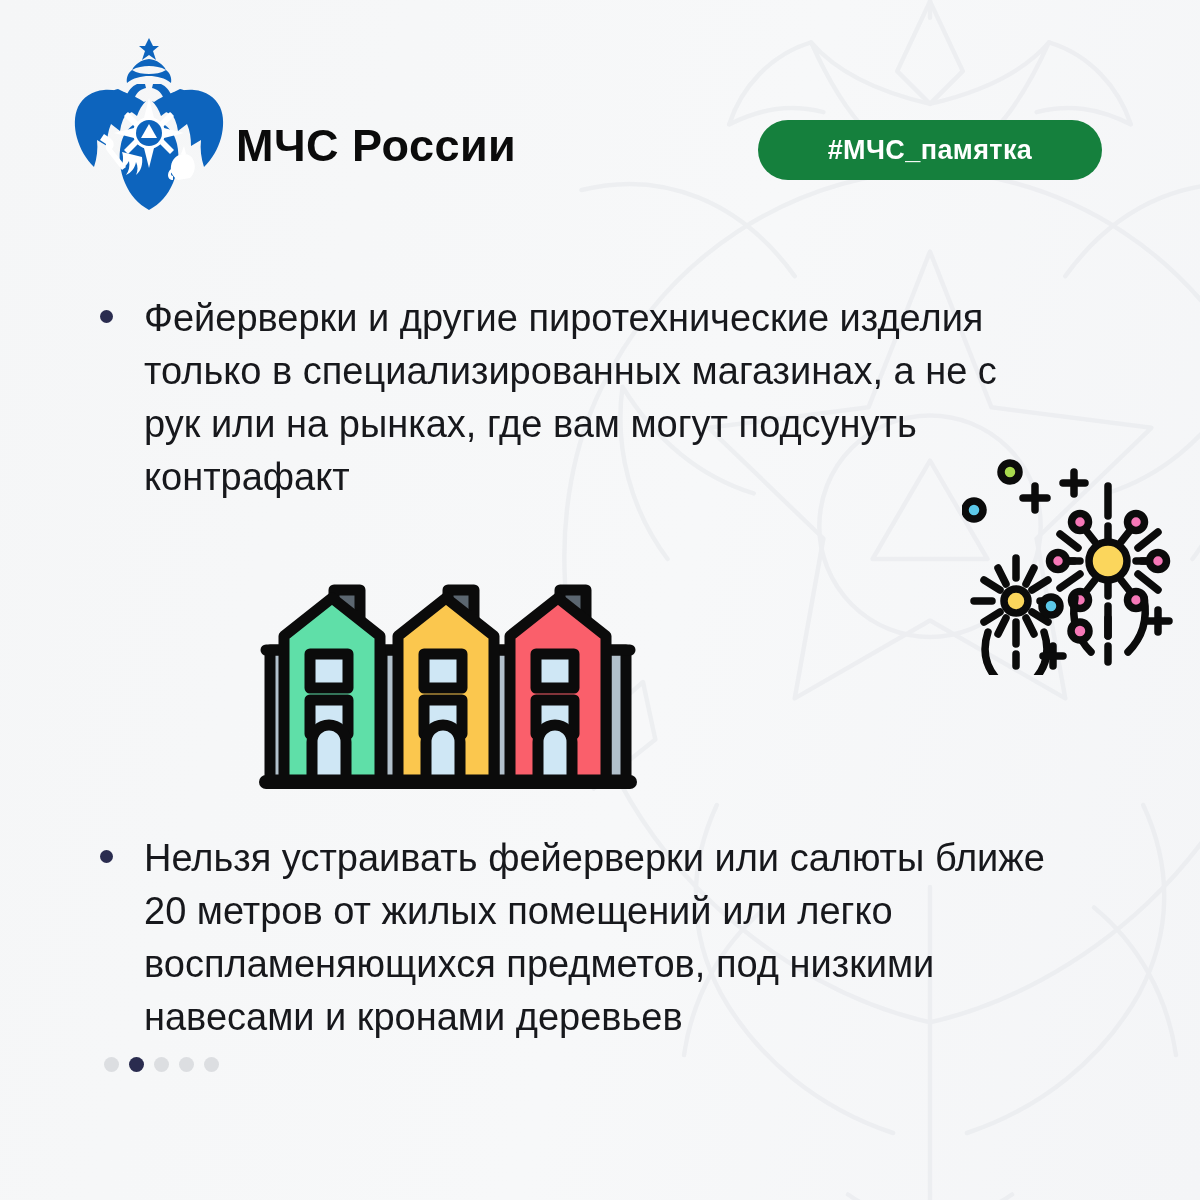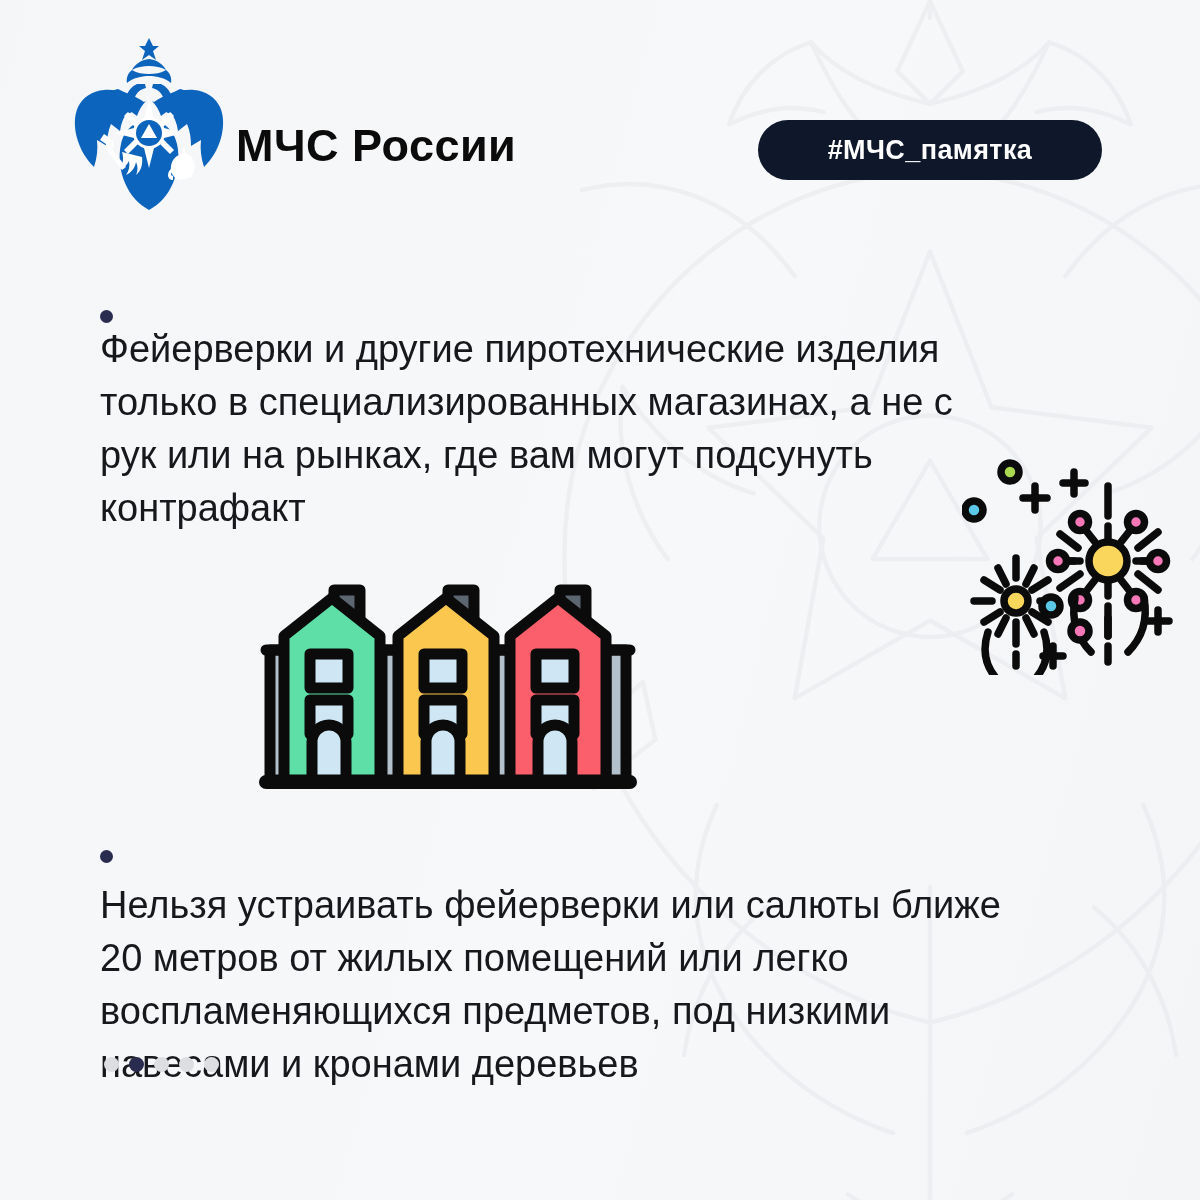--- a/index.html
+++ b/index.html
@@ -67,60 +67,59 @@
     color: #0b0b0b;
     white-space: nowrap;
   }
   #hashtag-badge {
     position: absolute;
     right: 98px;
     top: 120px;
     height: 60px;
     min-width: 344px;
     border-radius: 32px;
-    background: #0f172a;
+    background: #15803d;
     display: flex;
     align-items: center;
     justify-content: center;
     padding: 0 34px;
   }
   #hashtag-badge .label {
     color: #ffffff;
     font-size: 27px;
     font-weight: bold;
     letter-spacing: 0.4px;
     white-space: nowrap;
   }
 
   
   .bullet-block {
     position: absolute;
     display: flex;
     align-items: flex-start;
-    flex-direction: column;
   }
   .bullet-dot {
     width: 13px;
     height: 13px;
     border-radius: 50%;
     background: #2a2c4f;
     flex: 0 0 auto;
     margin-top: 18px;
     margin-right: 31px;
   }
   .bullet-text {
     font-size: 38px;
     line-height: 53px;
     color: #17181c;
     font-weight: normal;
     max-width: 905px;
   }
 
   #bullet-1 { left: 100px; top: 292px; width: 980px; }
-  #bullet-2 { left: 100px; top: 832px; width: 980px; gap: 16px; }
+  #bullet-2 { left: 100px; top: 832px; width: 980px; }
 
   
   #houses-illustration {
     position: absolute;
     left: 258px;
     top: 562px;
     width: 380px;
     height: 235px;
   }
   #fireworks-illustration {

